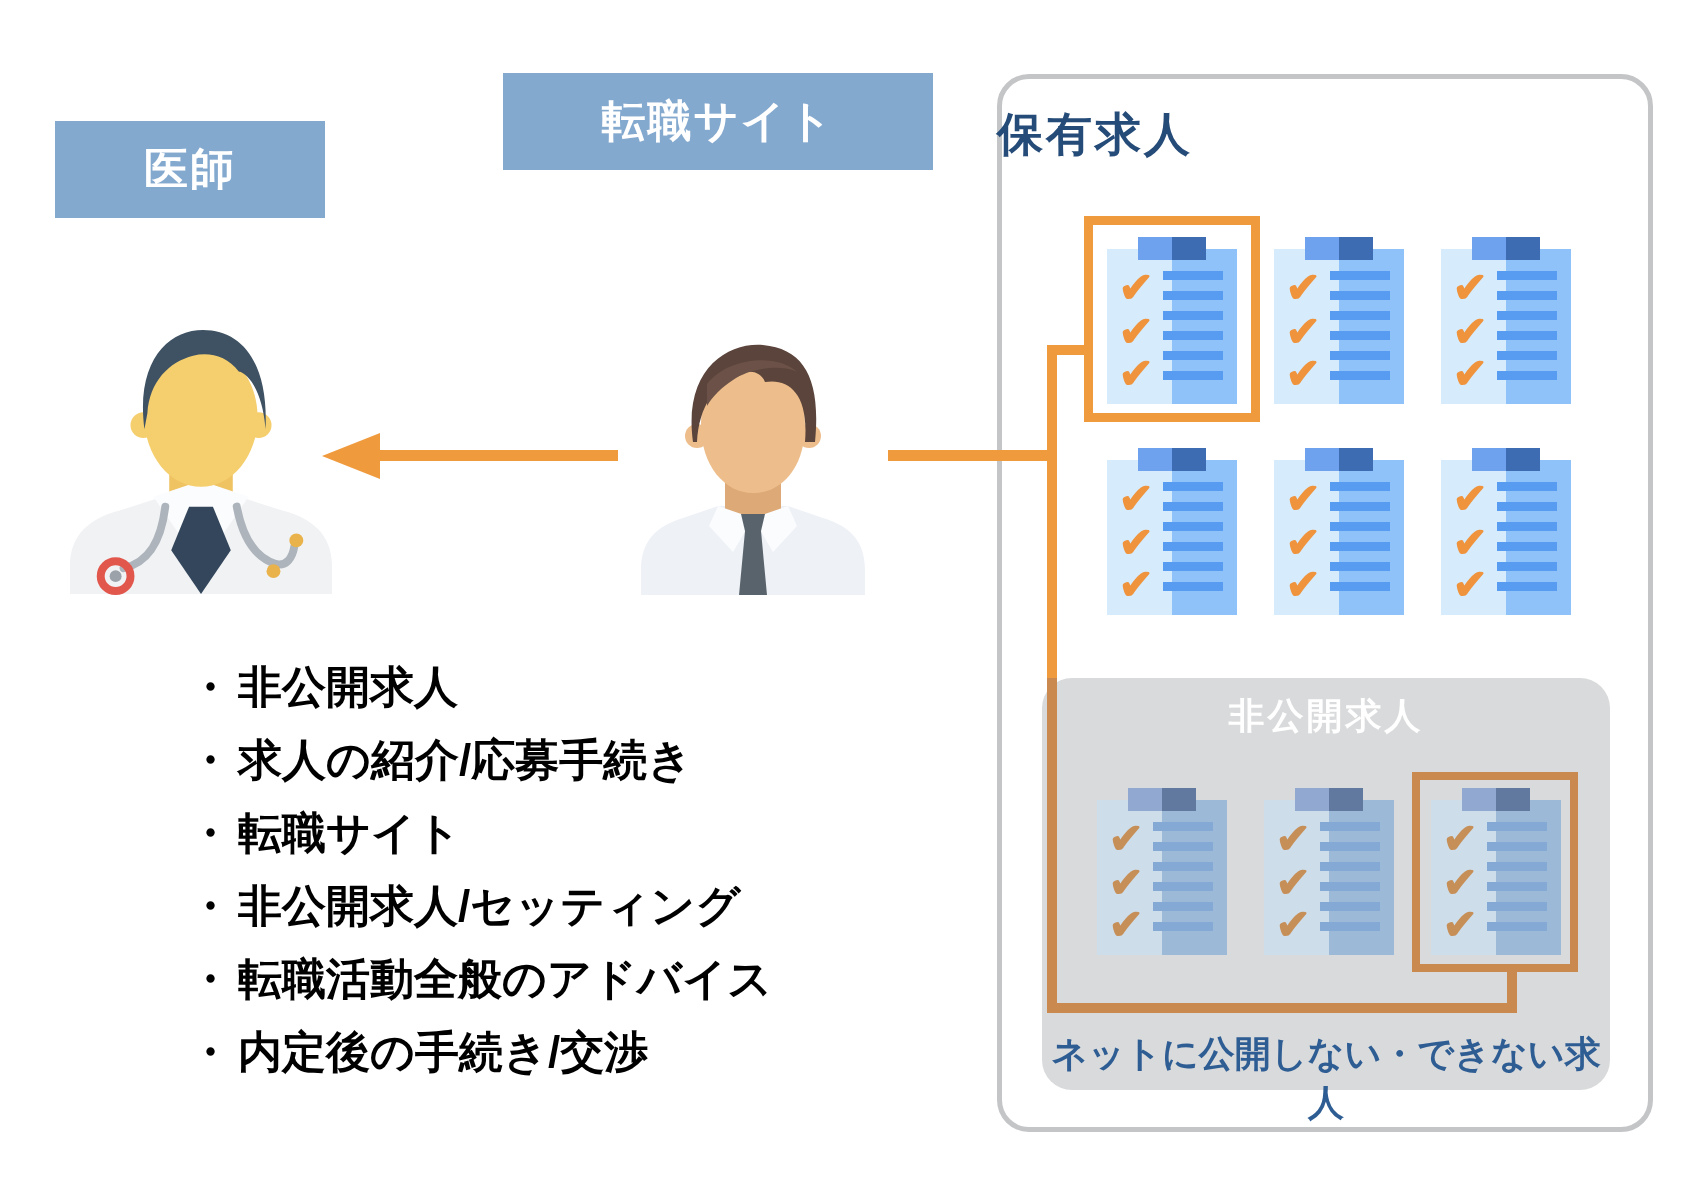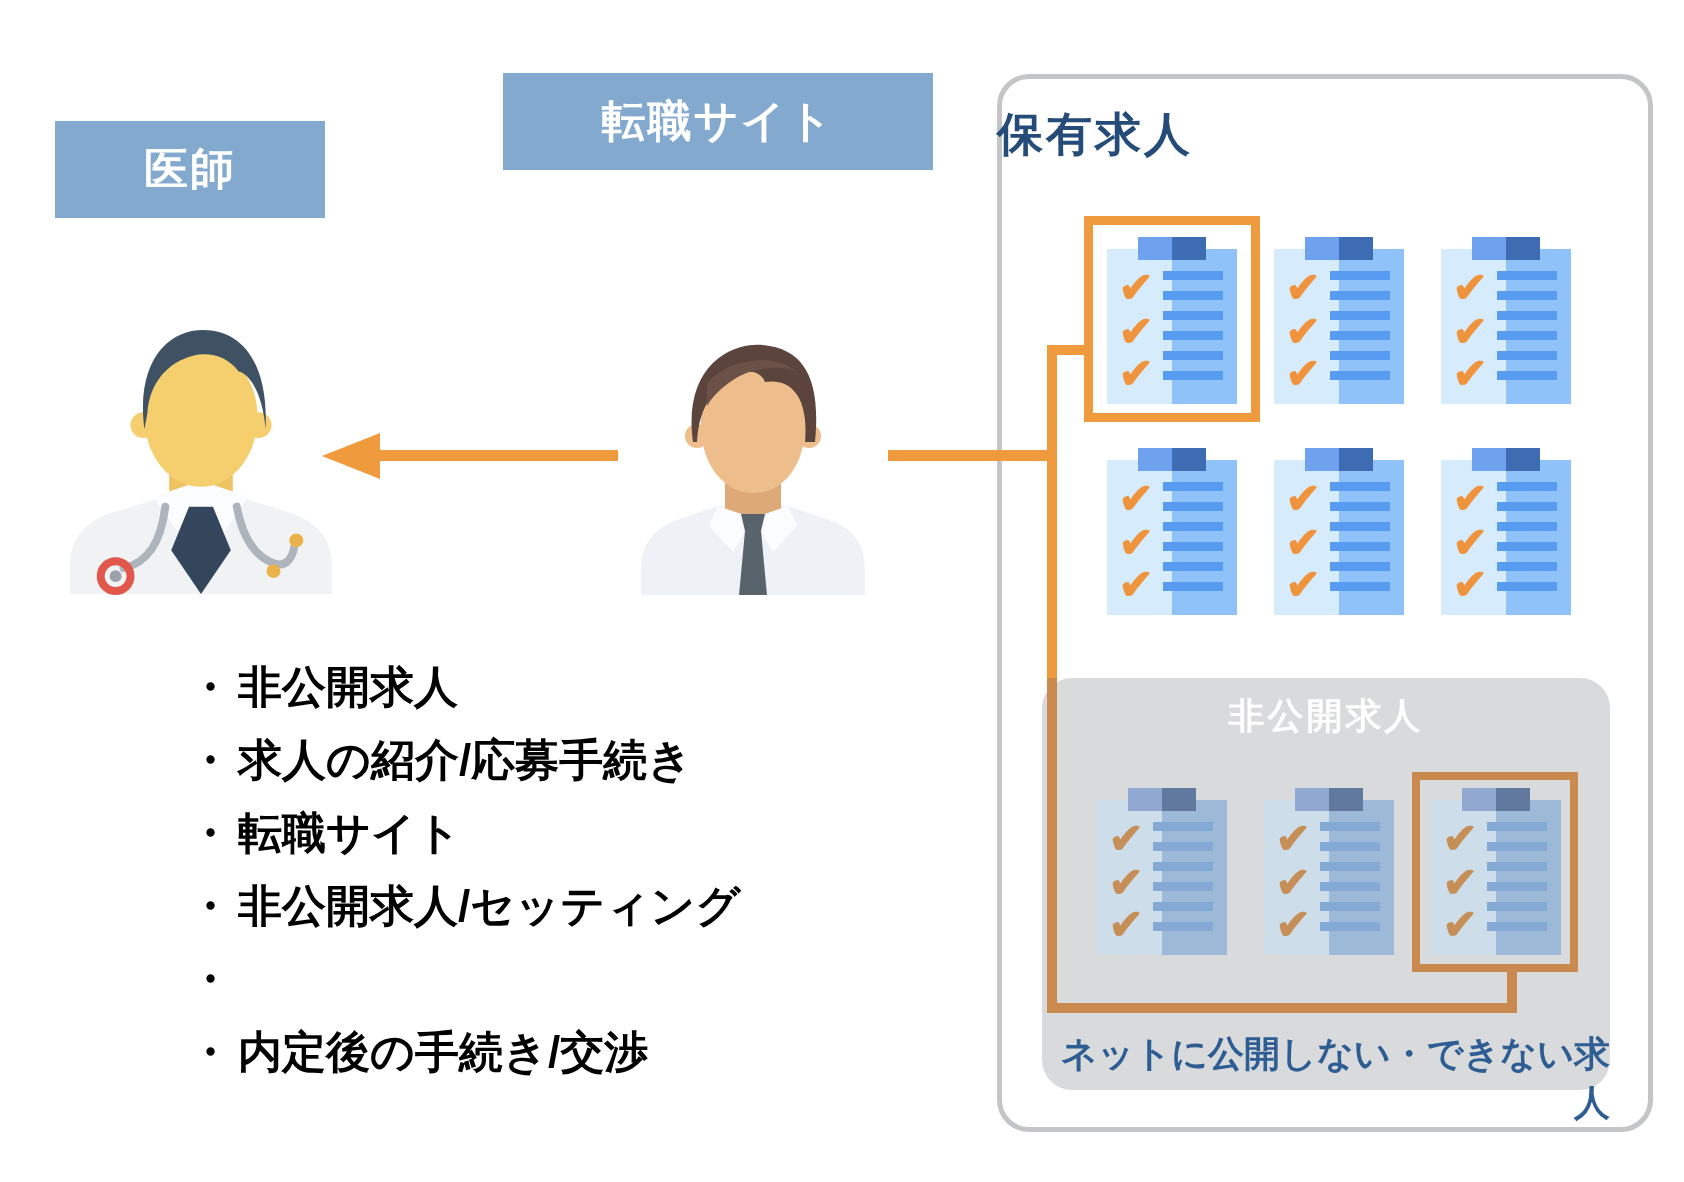--- a/index.html
+++ b/index.html
@@ -29,21 +29,21 @@
   
   .graybox{
     position:absolute;left:1042px;top:678px;width:568px;height:412px;
     background:var(--gray);border-radius:30px;z-index:2;
   }
   .graybox-title{
     position:absolute;left:1042px;top:692px;width:568px;text-align:center;
     color:#fff;font-weight:bold;font-size:36px;letter-spacing:3px;z-index:3;
   }
   .graybox-note{
-    position:absolute;left:1042px;top:1030px;width:568px;text-align:right;
+    position:absolute;left:1042px;top:1030px;width:568px;text-align:center;
     color:var(--noteblue);font-weight:bold;font-size:36px;z-index:3;
   }
 
   
   .clip-row{
     position:absolute;display:flex;gap:37px;z-index:3;
     --clipL:#6FA2EE;--clipR:#3E6CB2;--cbody:#D6EBFC;--coverlay:#8EC2F8;
     --cline:#579CF0;--ccheck:#EF933C;
   }
   .clip-row.muted{
@@ -299,20 +299,21 @@
     <li>
         <span class="blt">・</span>
         <span>転職サイト</span>
       </li>
     <li>
         <span class="blt">・</span>
         <span>非公開求人/セッティング</span>
       </li>
     <li>
         <span class="blt">・</span>
+        <span>転職活動全般のアドバイス</span>
       </li>
     <li>
         <span class="blt">・</span>
         <span>内定後の手続き/交渉</span>
       </li>
   </ul>
 
   <svg class="doctor-svg" width="278" height="280" viewBox="0 0 280 280">
     <path fill="#F1F2F4" d="M8 280 L8 252 C8 220 28 204 58 196 L95 184 L185 184 L222 196 C252 204 272 220 272 252 L272 280 Z"></path>
     <path fill="#EFC362" d="M108 148 h64 v50 h-64 z"></path>

